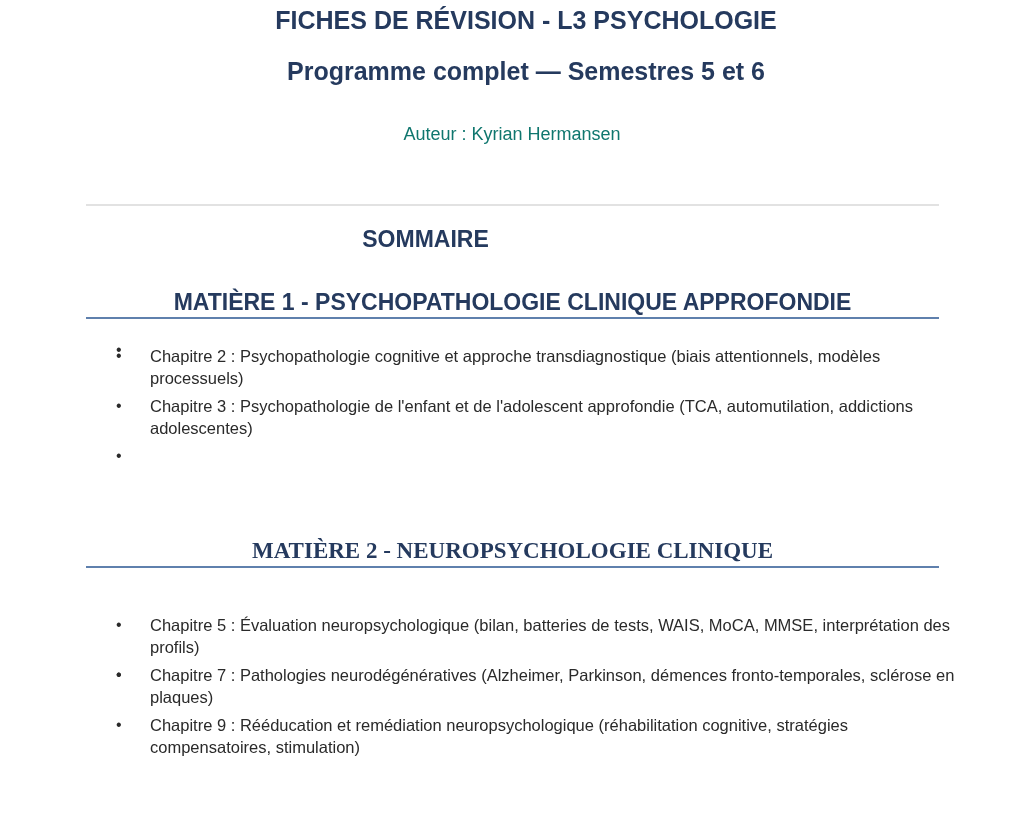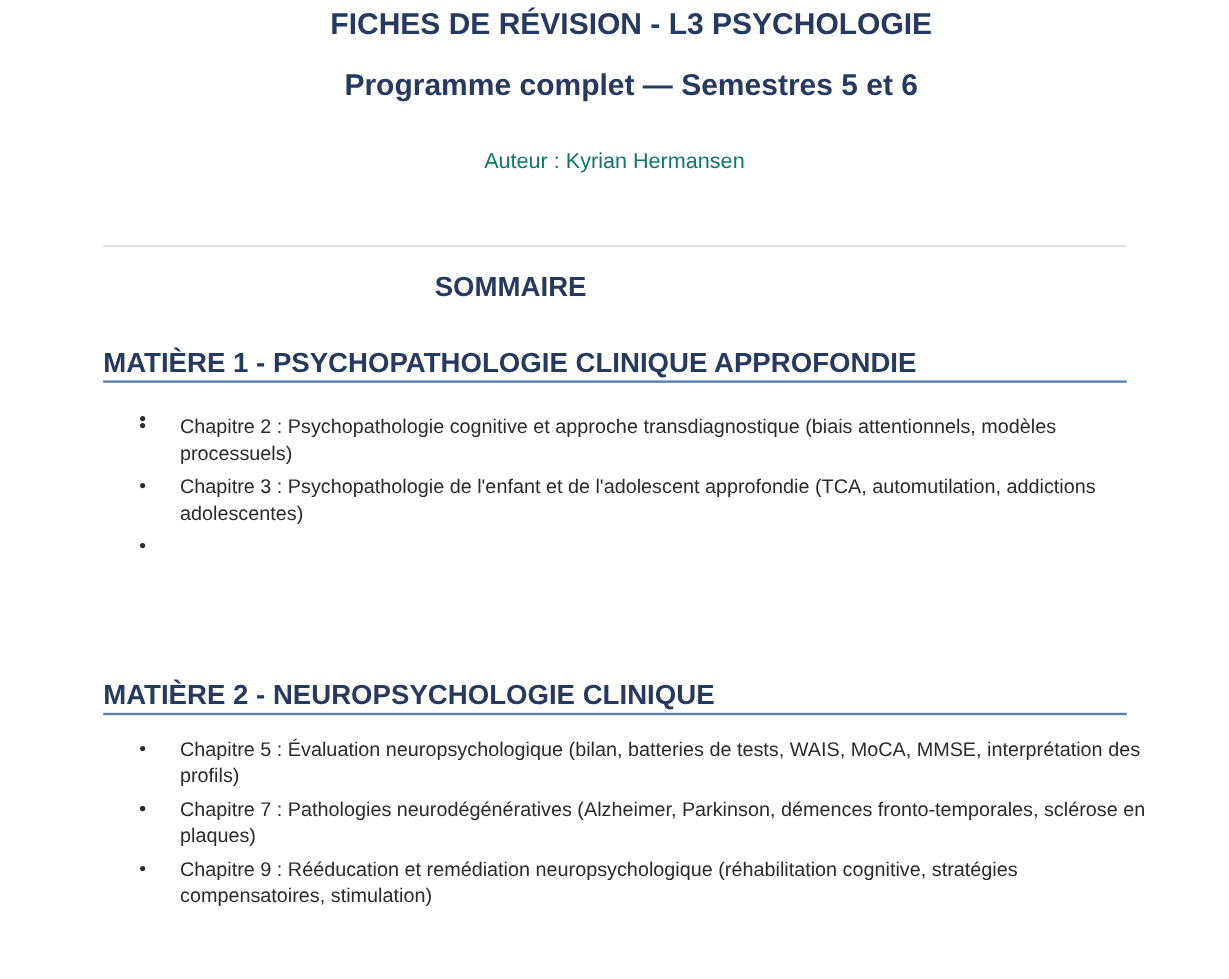--- a/index.html
+++ b/index.html
@@ -67,31 +67,32 @@
       font-size: 23px;
       line-height: 30px;
       font-weight: bold;
       color: #253a5e;
     }
     .subject {
       position: absolute;
       left: 86px;
       width: 853px;
       border-bottom: 2px solid #5f80ad;
+      text-align: center;
     }
     .subject h2 {
       margin: 0;
       font-size: 23px;
       line-height: 30px;
       font-weight: bold;
       color: #253a5e;
       padding-bottom: 0px;
     }
     .subject-1 { top: 287px; }
-    .subject-2 { top: 564px; }
+    .subject-2 { top: 536px; font-family: Liberation Serif, serif; }
     ul.chapters {
       position: absolute;
       left: 86px;
       width: 870px;
       margin: 0;
       padding: 0;
       list-style: none;
     }
     ul.chapters-1 { top: 339px; }
     ul.chapters-2 { top: 614px; }

